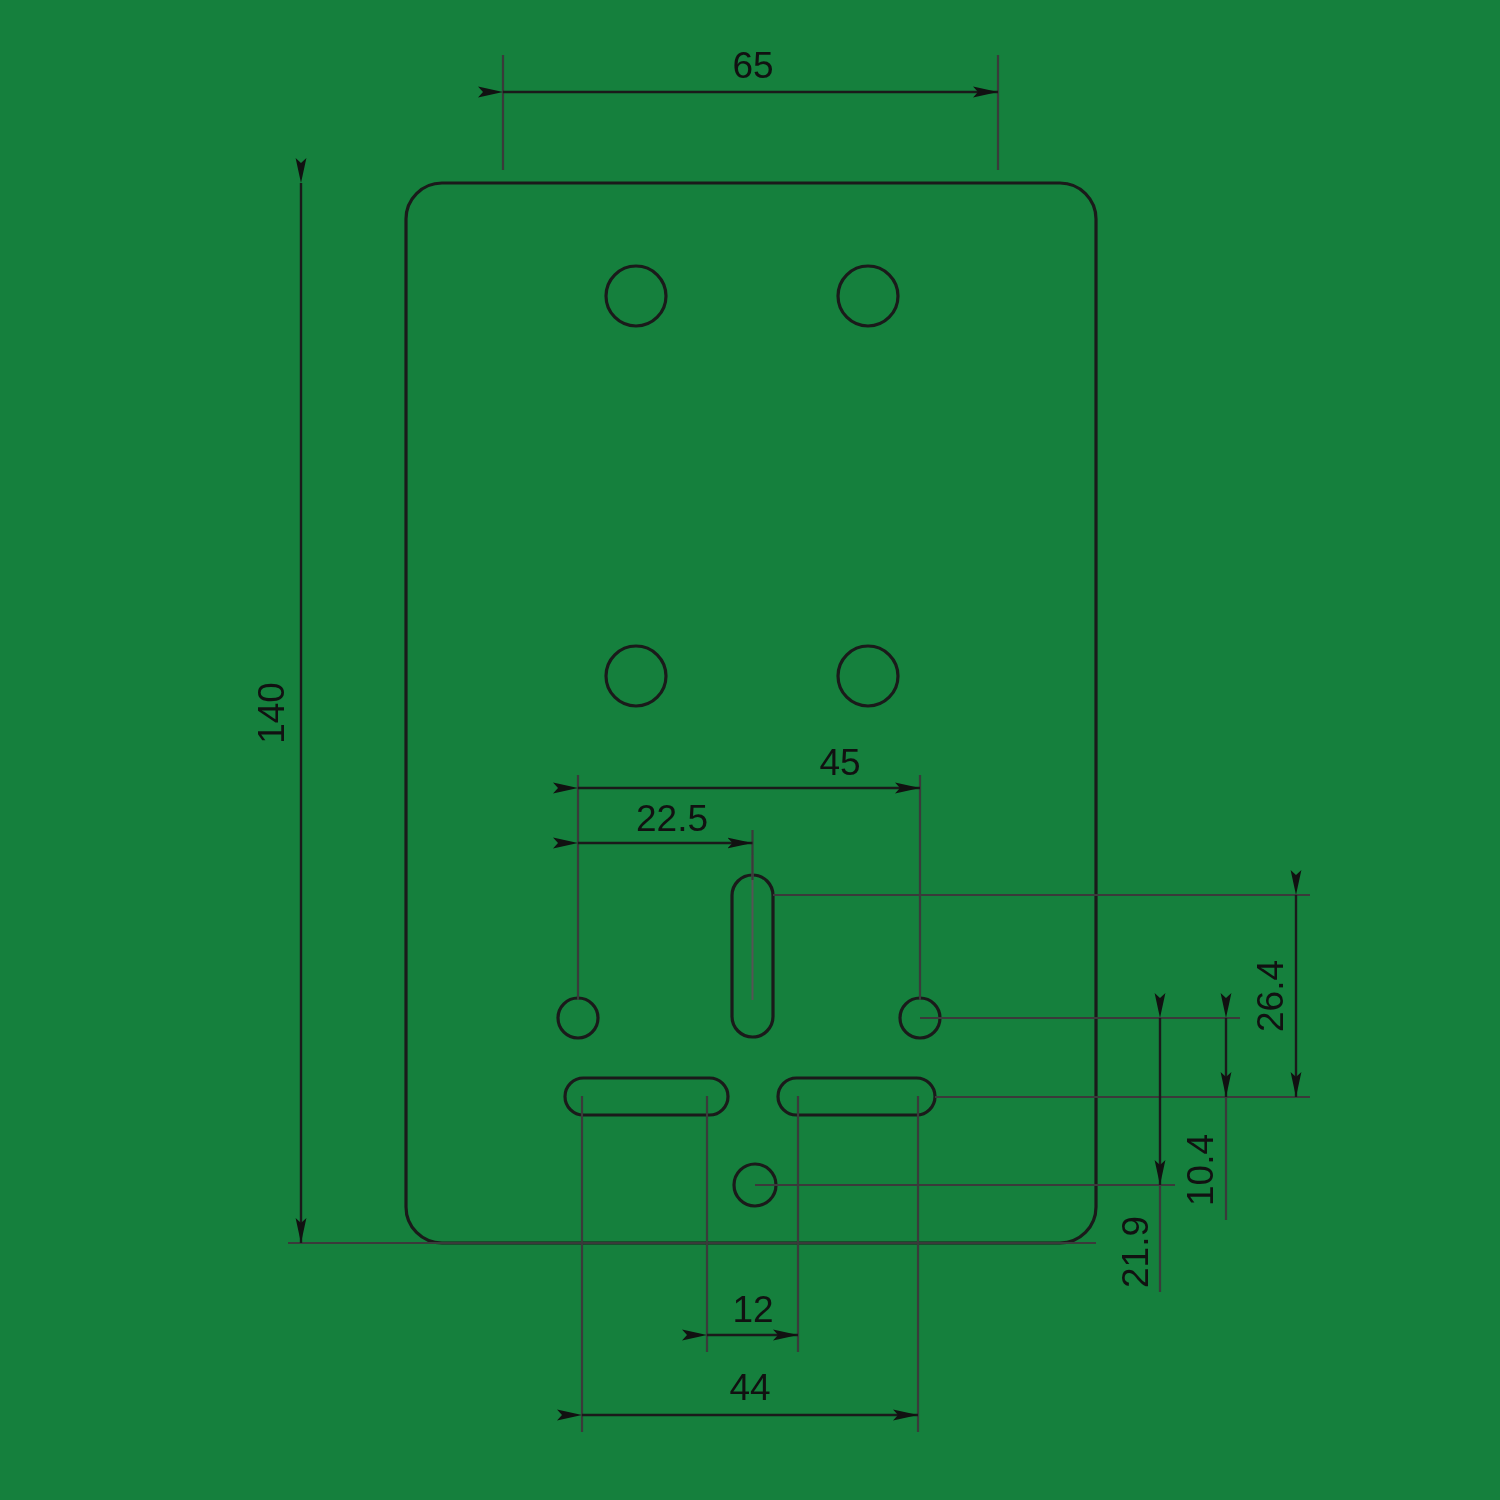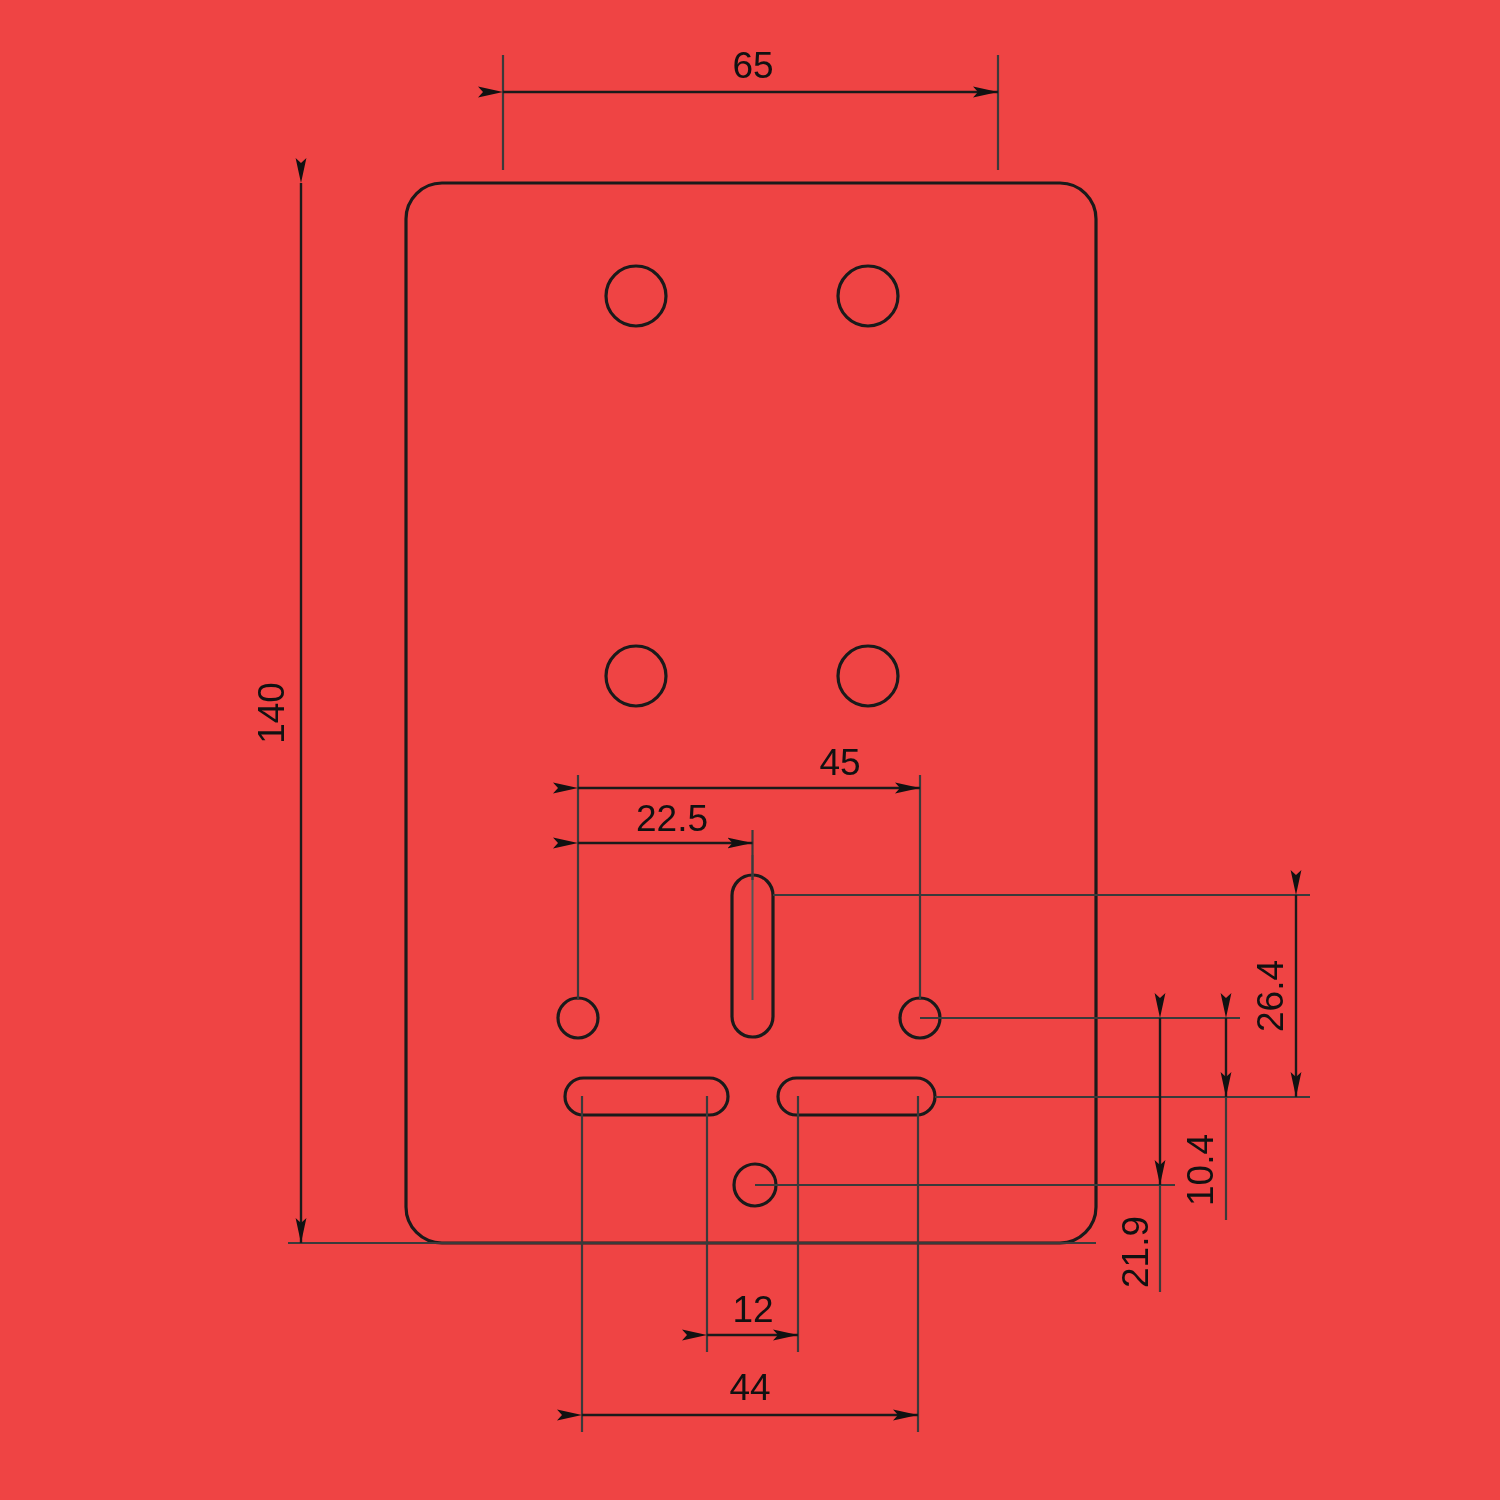--- a/index.html
+++ b/index.html
@@ -10,21 +10,21 @@
   body {
     width: 1500px;
     height: 1500px;
     font-family: "Liberation Sans", sans-serif;
     overflow: hidden;
   }
   #drawing-root {
     position: relative;
     width: 1500px;
     height: 1500px;
-    background: #ef4444;
+    background: #15803d;
   }
   svg#cad-svg {
     position: absolute;
     left: 0;
     top: 0;
     width: 1500px;
     height: 1500px;
     display: block;
   }
   .part-outline {

